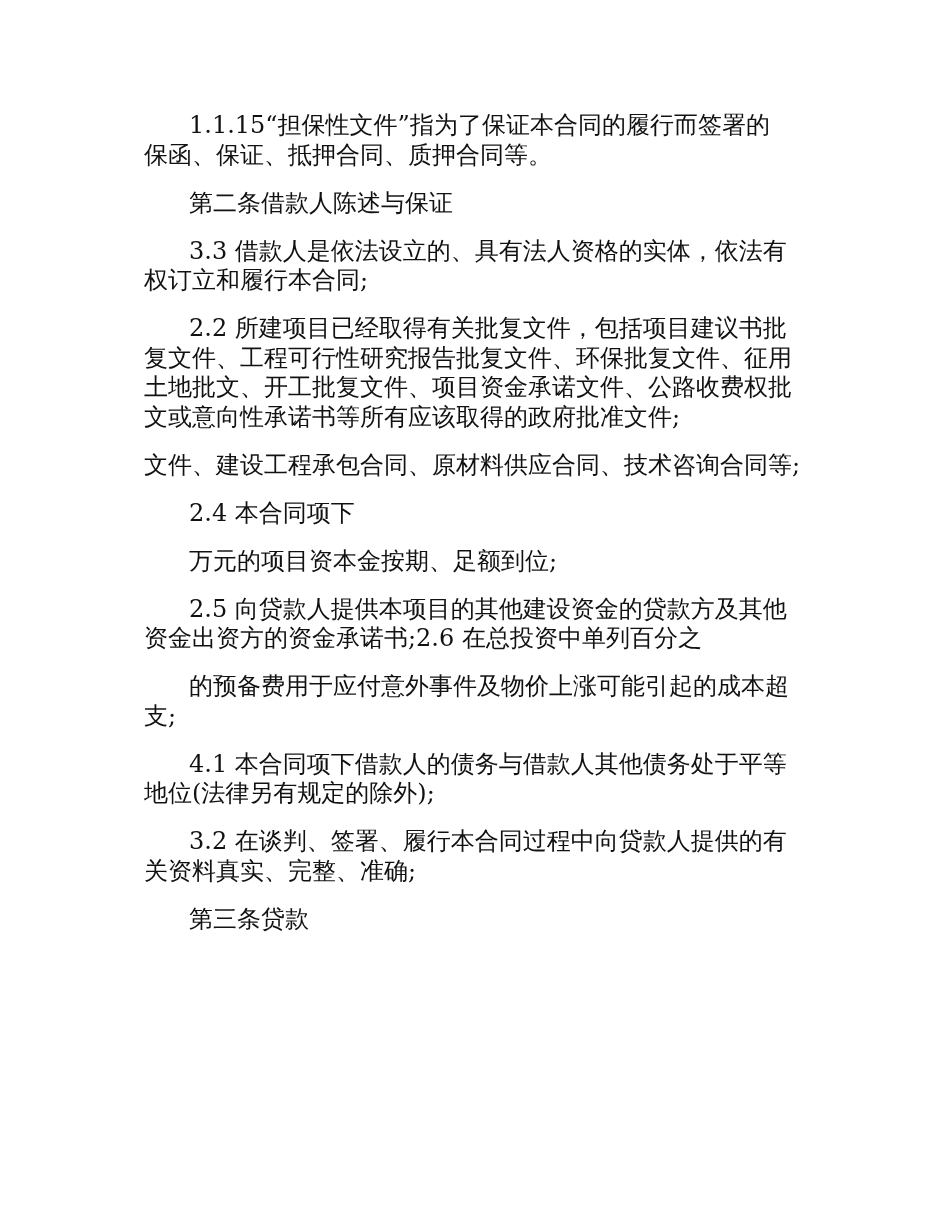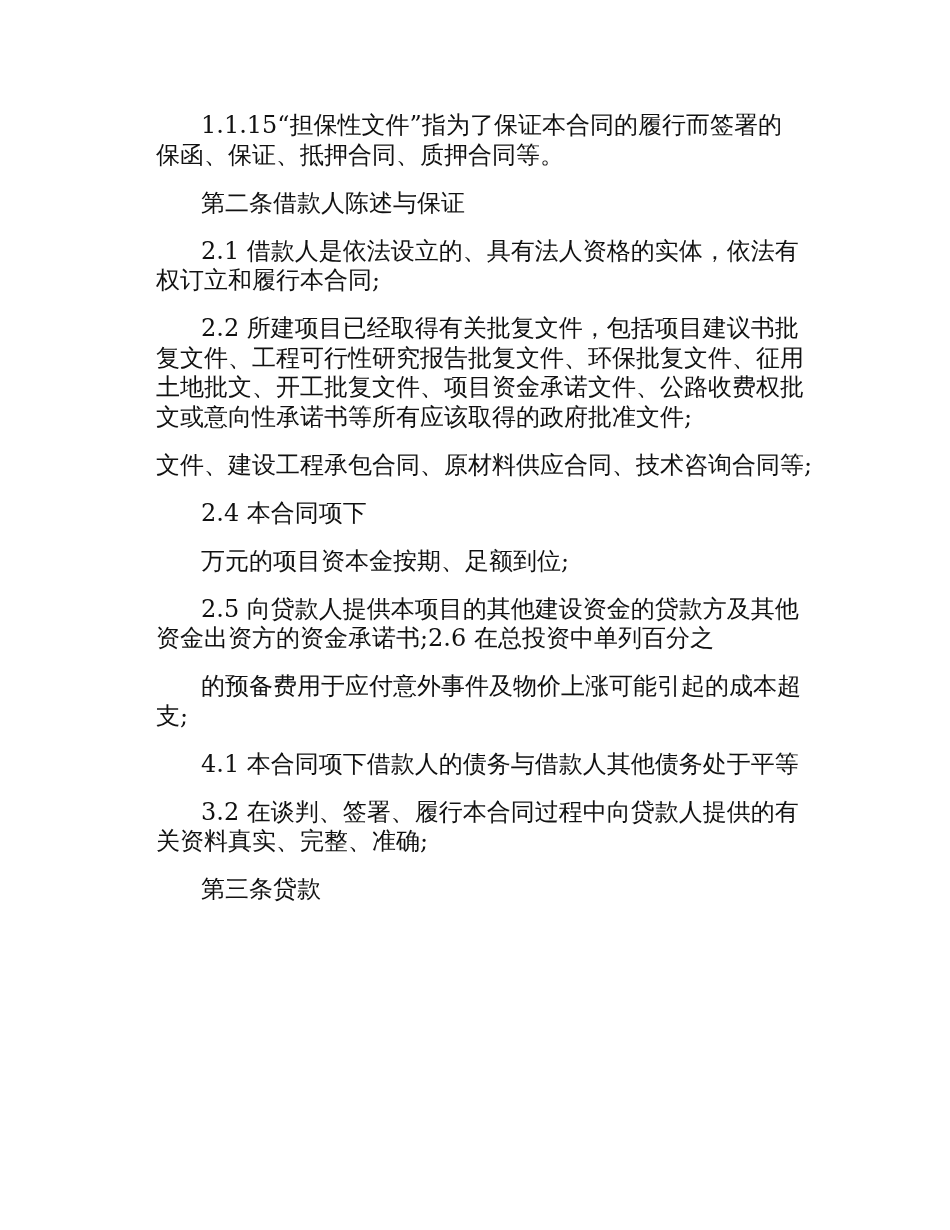--- a/index.html
+++ b/index.html
@@ -1,19 +1,19 @@
 <!DOCTYPE html>
 <html><head>
 <meta charset="utf-8">
 <style>
   html, body { margin: 0; padding: 0; background: #ffffff; }
   body { width: 950px; height: 1230px; position: relative; overflow: hidden; }
   .page {
     position: absolute;
-    left: 156px;
+    left: 144px;
     top: 111px;
     width: 690px;
     font-family: "DejaVu Serif", "Liberation Serif", serif;
     font-size: 24px;
     line-height: 29.5px;
     color: #111111;
   }
   .para {
     margin: 0 0 18.5px 0;
     text-indent: 45px;
@@ -33,21 +33,21 @@
     <span class="line first">1.1.15“担保性文件”指为了保证本合同的履行而签署的</span>
     <span class="line">保函、保证、抵押合同、质押合同等。</span>
   </p>
 
 
   <p class="para noindent">
     <span class="line first">第二条借款人陈述与保证</span>
   </p>
 
   <p class="para noindent">
-    <span class="line first">2.1 借款人是依法设立的、具有法人资格的实体，依法有</span>
+    <span class="line first">3.3 借款人是依法设立的、具有法人资格的实体，依法有</span>
     <span class="line">权订立和履行本合同;</span>
   </p>
 
   <p class="para noindent">
     <span class="line first">2.2 所建项目已经取得有关批复文件，包括项目建议书批</span>
     <span class="line">复文件、工程可行性研究报告批复文件、环保批复文件、征用</span>
     <span class="line">土地批文、开工批复文件、项目资金承诺文件、公路收费权批</span>
     <span class="line">文或意向性承诺书等所有应该取得的政府批准文件;</span>
   </p>
 
@@ -68,20 +68,21 @@
     <span class="line">资金出资方的资金承诺书;2.6 在总投资中单列百分之</span>
   </p>
 
   <p class="para noindent">
     <span class="line first">的预备费用于应付意外事件及物价上涨可能引起的成本超</span>
     <span class="line">支;</span>
   </p>
 
   <p class="para noindent">
     <span class="line first">4.1 本合同项下借款人的债务与借款人其他债务处于平等</span>
+    <span class="line">地位(法律另有规定的除外);</span>
   </p>
 
   <p class="para noindent">
     <span class="line first">3.2 在谈判、签署、履行本合同过程中向贷款人提供的有</span>
     <span class="line">关资料真实、完整、准确;</span>
   </p>
 
 
   <p class="para noindent">
     <span class="line first">第三条贷款</span>

